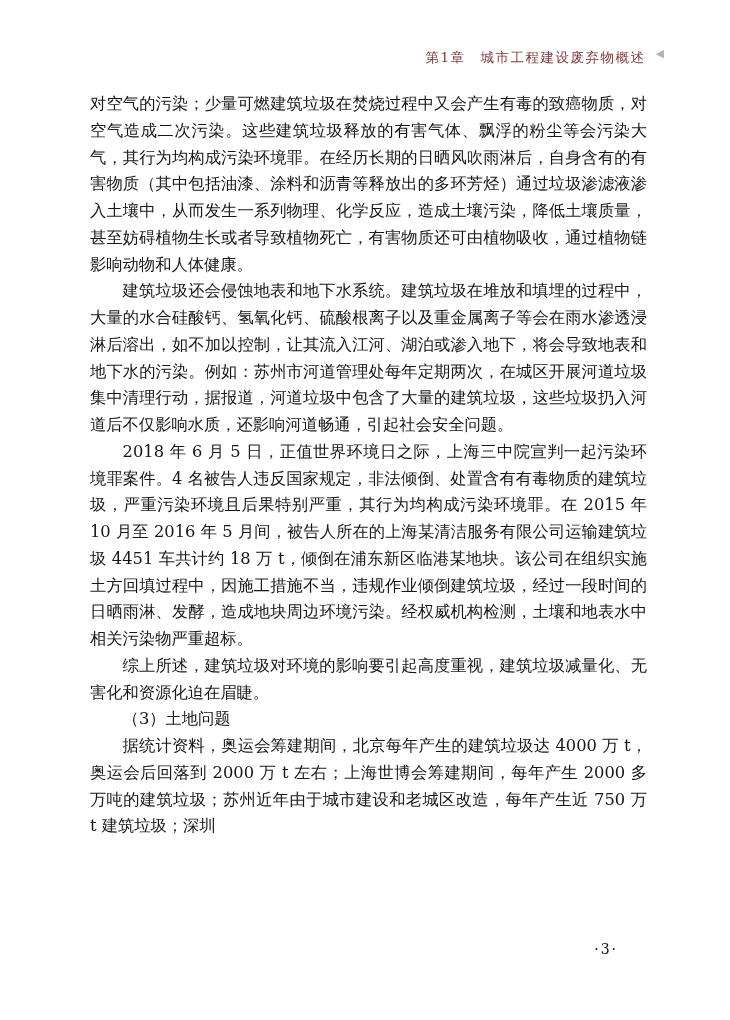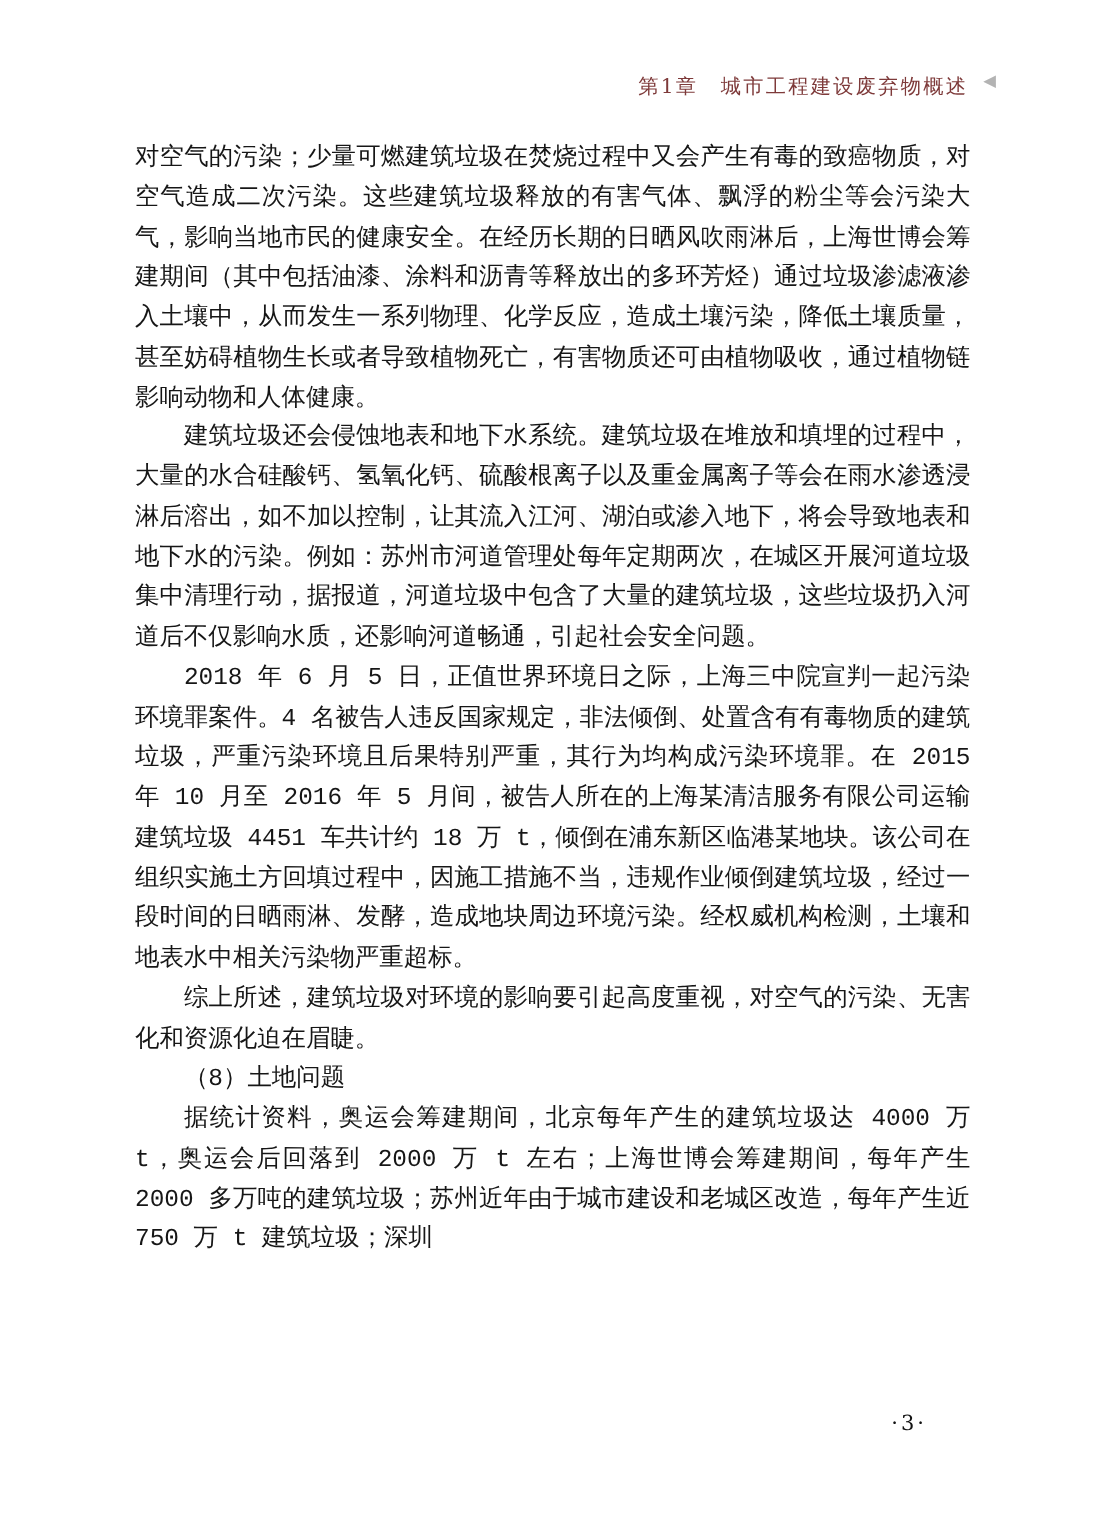--- a/index.html
+++ b/index.html
@@ -23,41 +23,41 @@
     font-size: 11px; color: #b3b3b3; line-height: 1;
     transform: translateY(-1px);
   }
 
   .page-body {
     position: absolute; top: 91px; left: 90px; width: 557px;
     font-size: 16.3px; line-height: 26.75px; color: #161616;
     text-align: justify; text-justify: inter-ideograph;
   }
   .para { margin: 0; }
-  .para.indent { text-indent: 2em; font-family: Liberation Mono, monospace; }
+  .para.indent { text-indent: 2em; }
 
   .page-footer {
     position: absolute; right: 112px; top: 941px;
     font-size: 14px; color: #111; letter-spacing: 2px;
   }
 </style>
 </head>
 <body>
 
 <div class="page">
 
   <div class="page-header">
     <span class="chapter-title">第1章　城市工程建设废弃物概述</span>
     <span class="header-marker-icon">◀</span>
   </div>
 
   <div class="page-body">
-    <p class="para">对空气的污染；少量可燃建筑垃圾在焚烧过程中又会产生有毒的致癌物质，对空气造成二次污染。这些建筑垃圾释放的有害气体、飘浮的粉尘等会污染大气，影响当地市民的健康安全。在经历长期的日晒风吹雨淋后，上海世博会筹建期间（其中包括油漆、涂料和沥青等释放出的多环芳烃）通过垃圾渗滤液渗入土壤中，从而发生一系列物理、化学反应，造成土壤污染，降低土壤质量，甚至妨碍植物生长或者导致植物死亡，有害物质还可由植物吸收，通过植物链影响动物和人体健康。</p>
+    <p class="para">对空气的污染；少量可燃建筑垃圾在焚烧过程中又会产生有毒的致癌物质，对空气造成二次污染。这些建筑垃圾释放的有害气体、飘浮的粉尘等会污染大气，其行为均构成污染环境罪。在经历长期的日晒风吹雨淋后，自身含有的有害物质（其中包括油漆、涂料和沥青等释放出的多环芳烃）通过垃圾渗滤液渗入土壤中，从而发生一系列物理、化学反应，造成土壤污染，降低土壤质量，甚至妨碍植物生长或者导致植物死亡，有害物质还可由植物吸收，通过植物链影响动物和人体健康。</p>
     <p class="para indent">建筑垃圾还会侵蚀地表和地下水系统。建筑垃圾在堆放和填埋的过程中，大量的水合硅酸钙、氢氧化钙、硫酸根离子以及重金属离子等会在雨水渗透浸淋后溶出，如不加以控制，让其流入江河、湖泊或渗入地下，将会导致地表和地下水的污染。例如：苏州市河道管理处每年定期两次，在城区开展河道垃圾集中清理行动，据报道，河道垃圾中包含了大量的建筑垃圾，这些垃圾扔入河道后不仅影响水质，还影响河道畅通，引起社会安全问题。</p>
     <p class="para indent">2018 年 6 月 5 日，正值世界环境日之际，上海三中院宣判一起污染环境罪案件。4 名被告人违反国家规定，非法倾倒、处置含有有毒物质的建筑垃圾，严重污染环境且后果特别严重，其行为均构成污染环境罪。在 2015 年 10 月至 2016 年 5 月间，被告人所在的上海某清洁服务有限公司运输建筑垃圾 4451 车共计约 18 万 t，倾倒在浦东新区临港某地块。该公司在组织实施土方回填过程中，因施工措施不当，违规作业倾倒建筑垃圾，经过一段时间的日晒雨淋、发酵，造成地块周边环境污染。经权威机构检测，土壤和地表水中相关污染物严重超标。</p>
-    <p class="para indent">综上所述，建筑垃圾对环境的影响要引起高度重视，对空气的污染、无害化和资源化迫在眉睫。</p>
-    <p class="para indent">（8）土地问题</p>
+    <p class="para indent">综上所述，建筑垃圾对环境的影响要引起高度重视，建筑垃圾减量化、无害化和资源化迫在眉睫。</p>
+    <p class="para indent">（3）土地问题</p>
     <p class="para indent">据统计资料，奥运会筹建期间，北京每年产生的建筑垃圾达 4000 万 t，奥运会后回落到 2000 万 t 左右；上海世博会筹建期间，每年产生 2000 多万吨的建筑垃圾；苏州近年由于城市建设和老城区改造，每年产生近 750 万 t 建筑垃圾；深圳</p>
   </div>
 
   <div class="page-footer">·3·</div>
 
 </div>
 
 </body></html>

